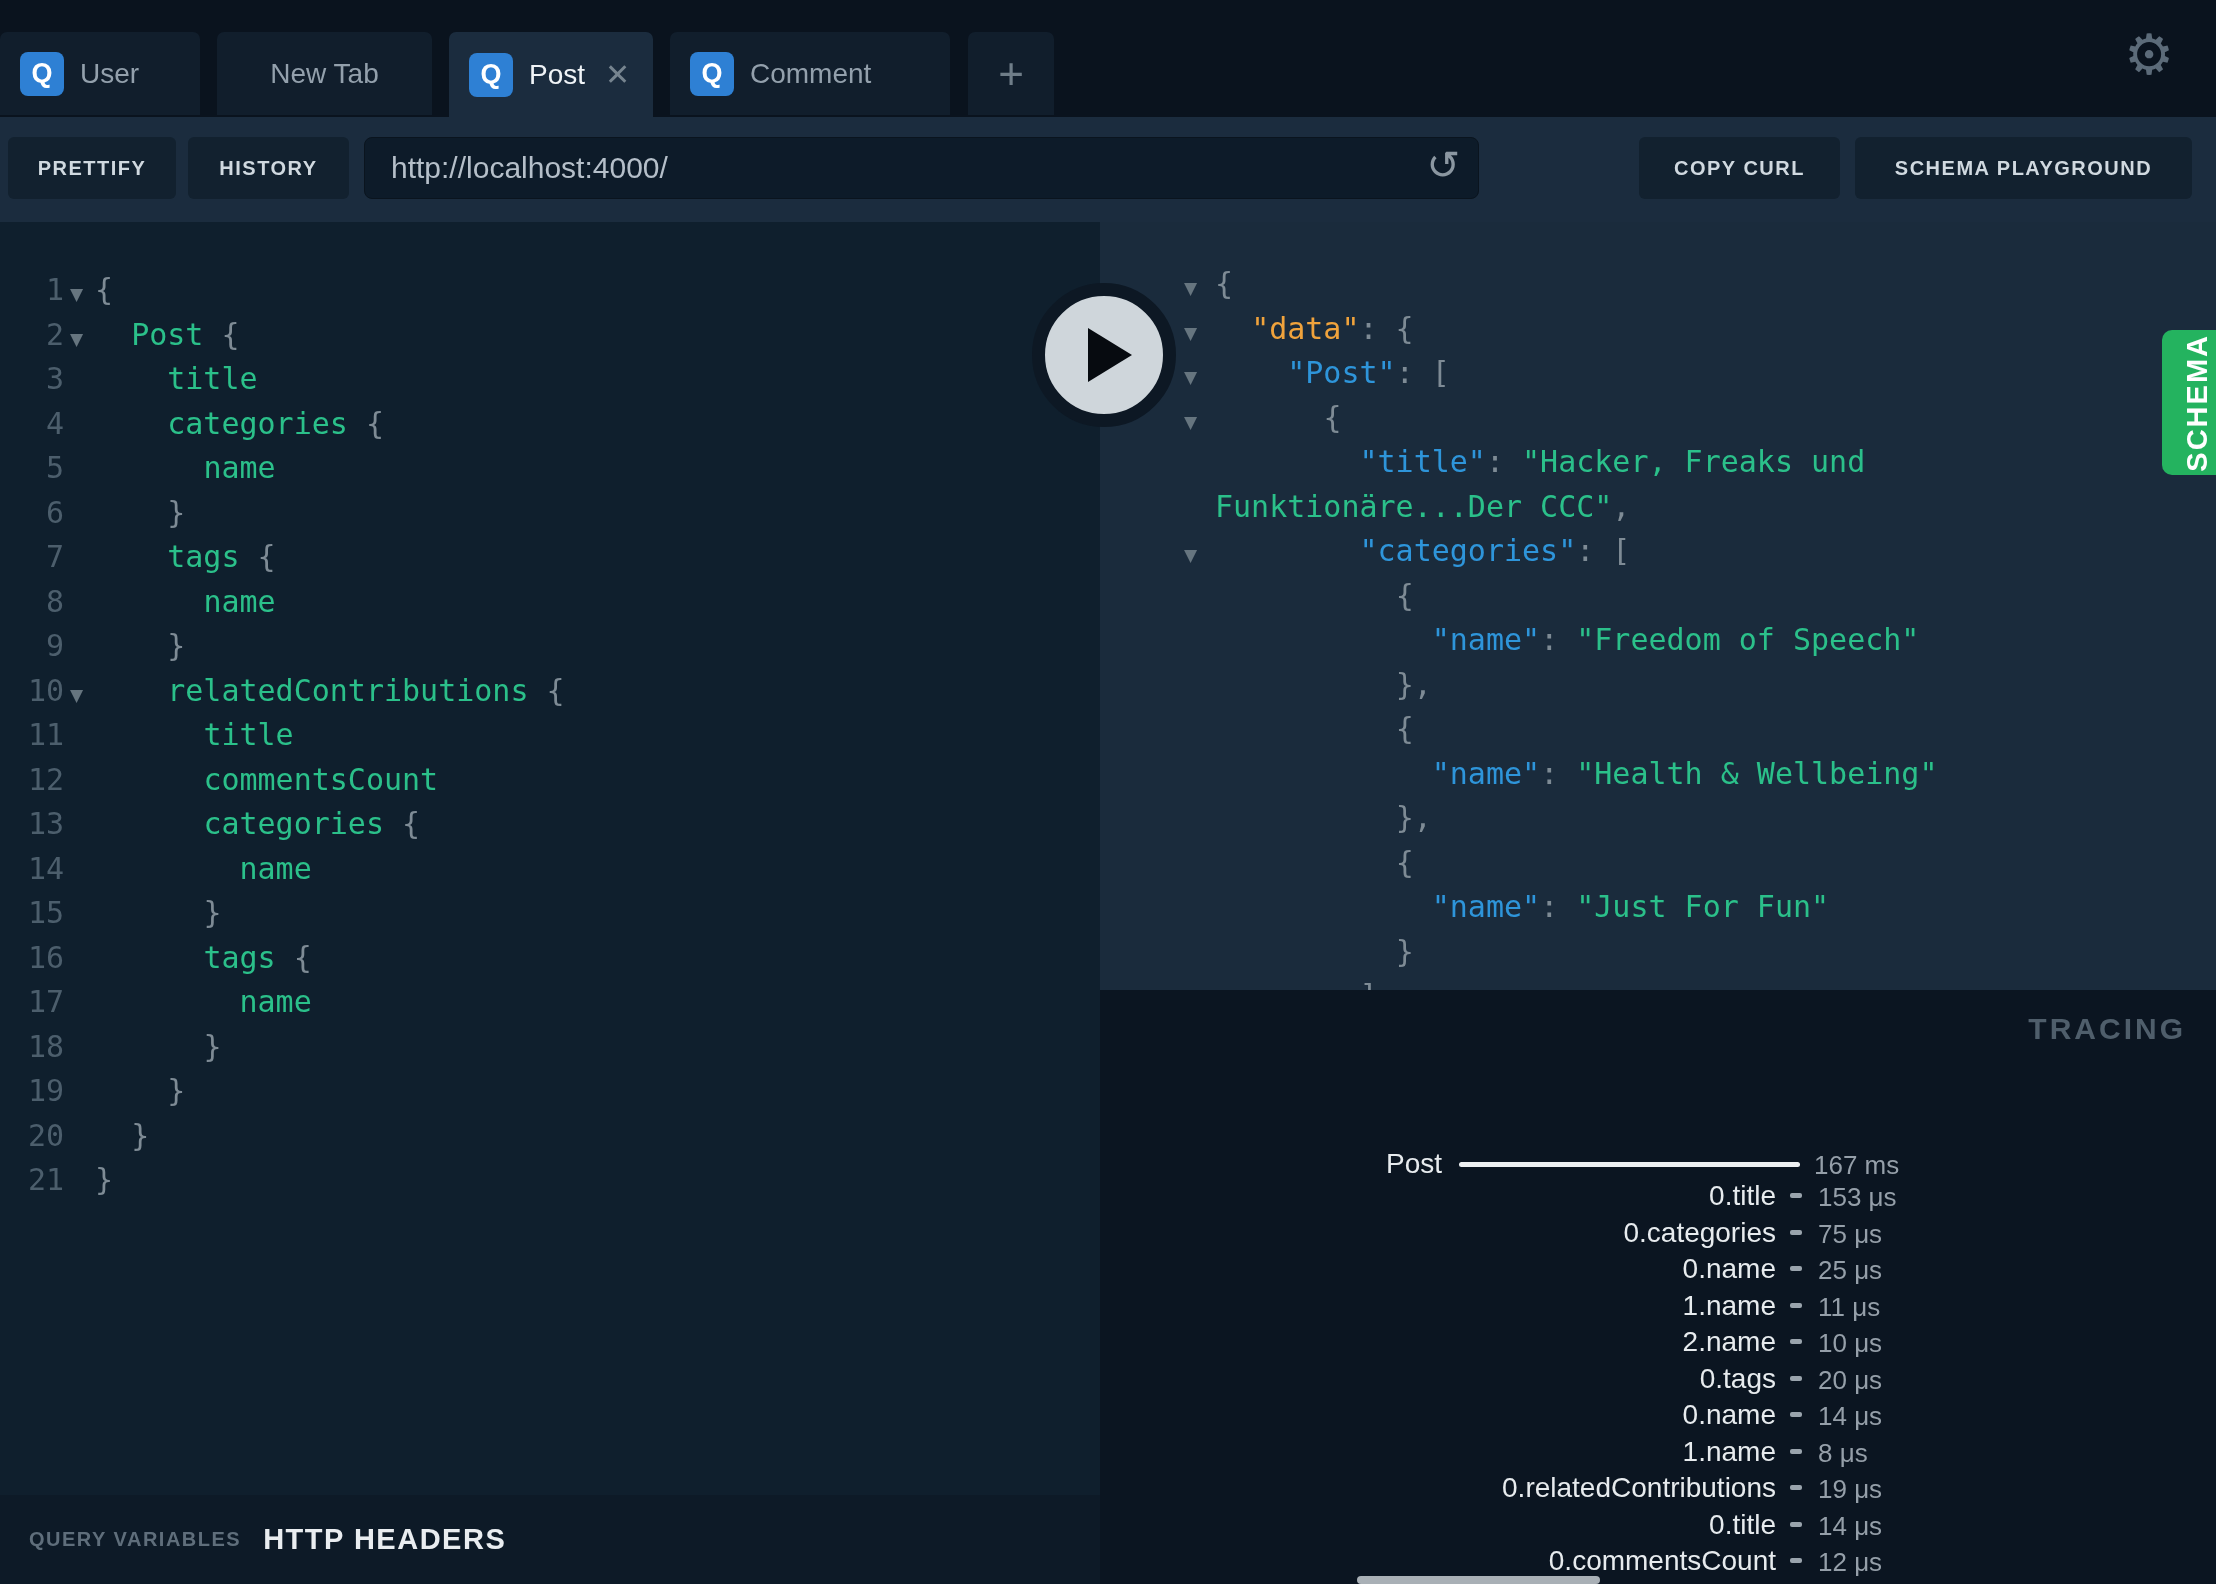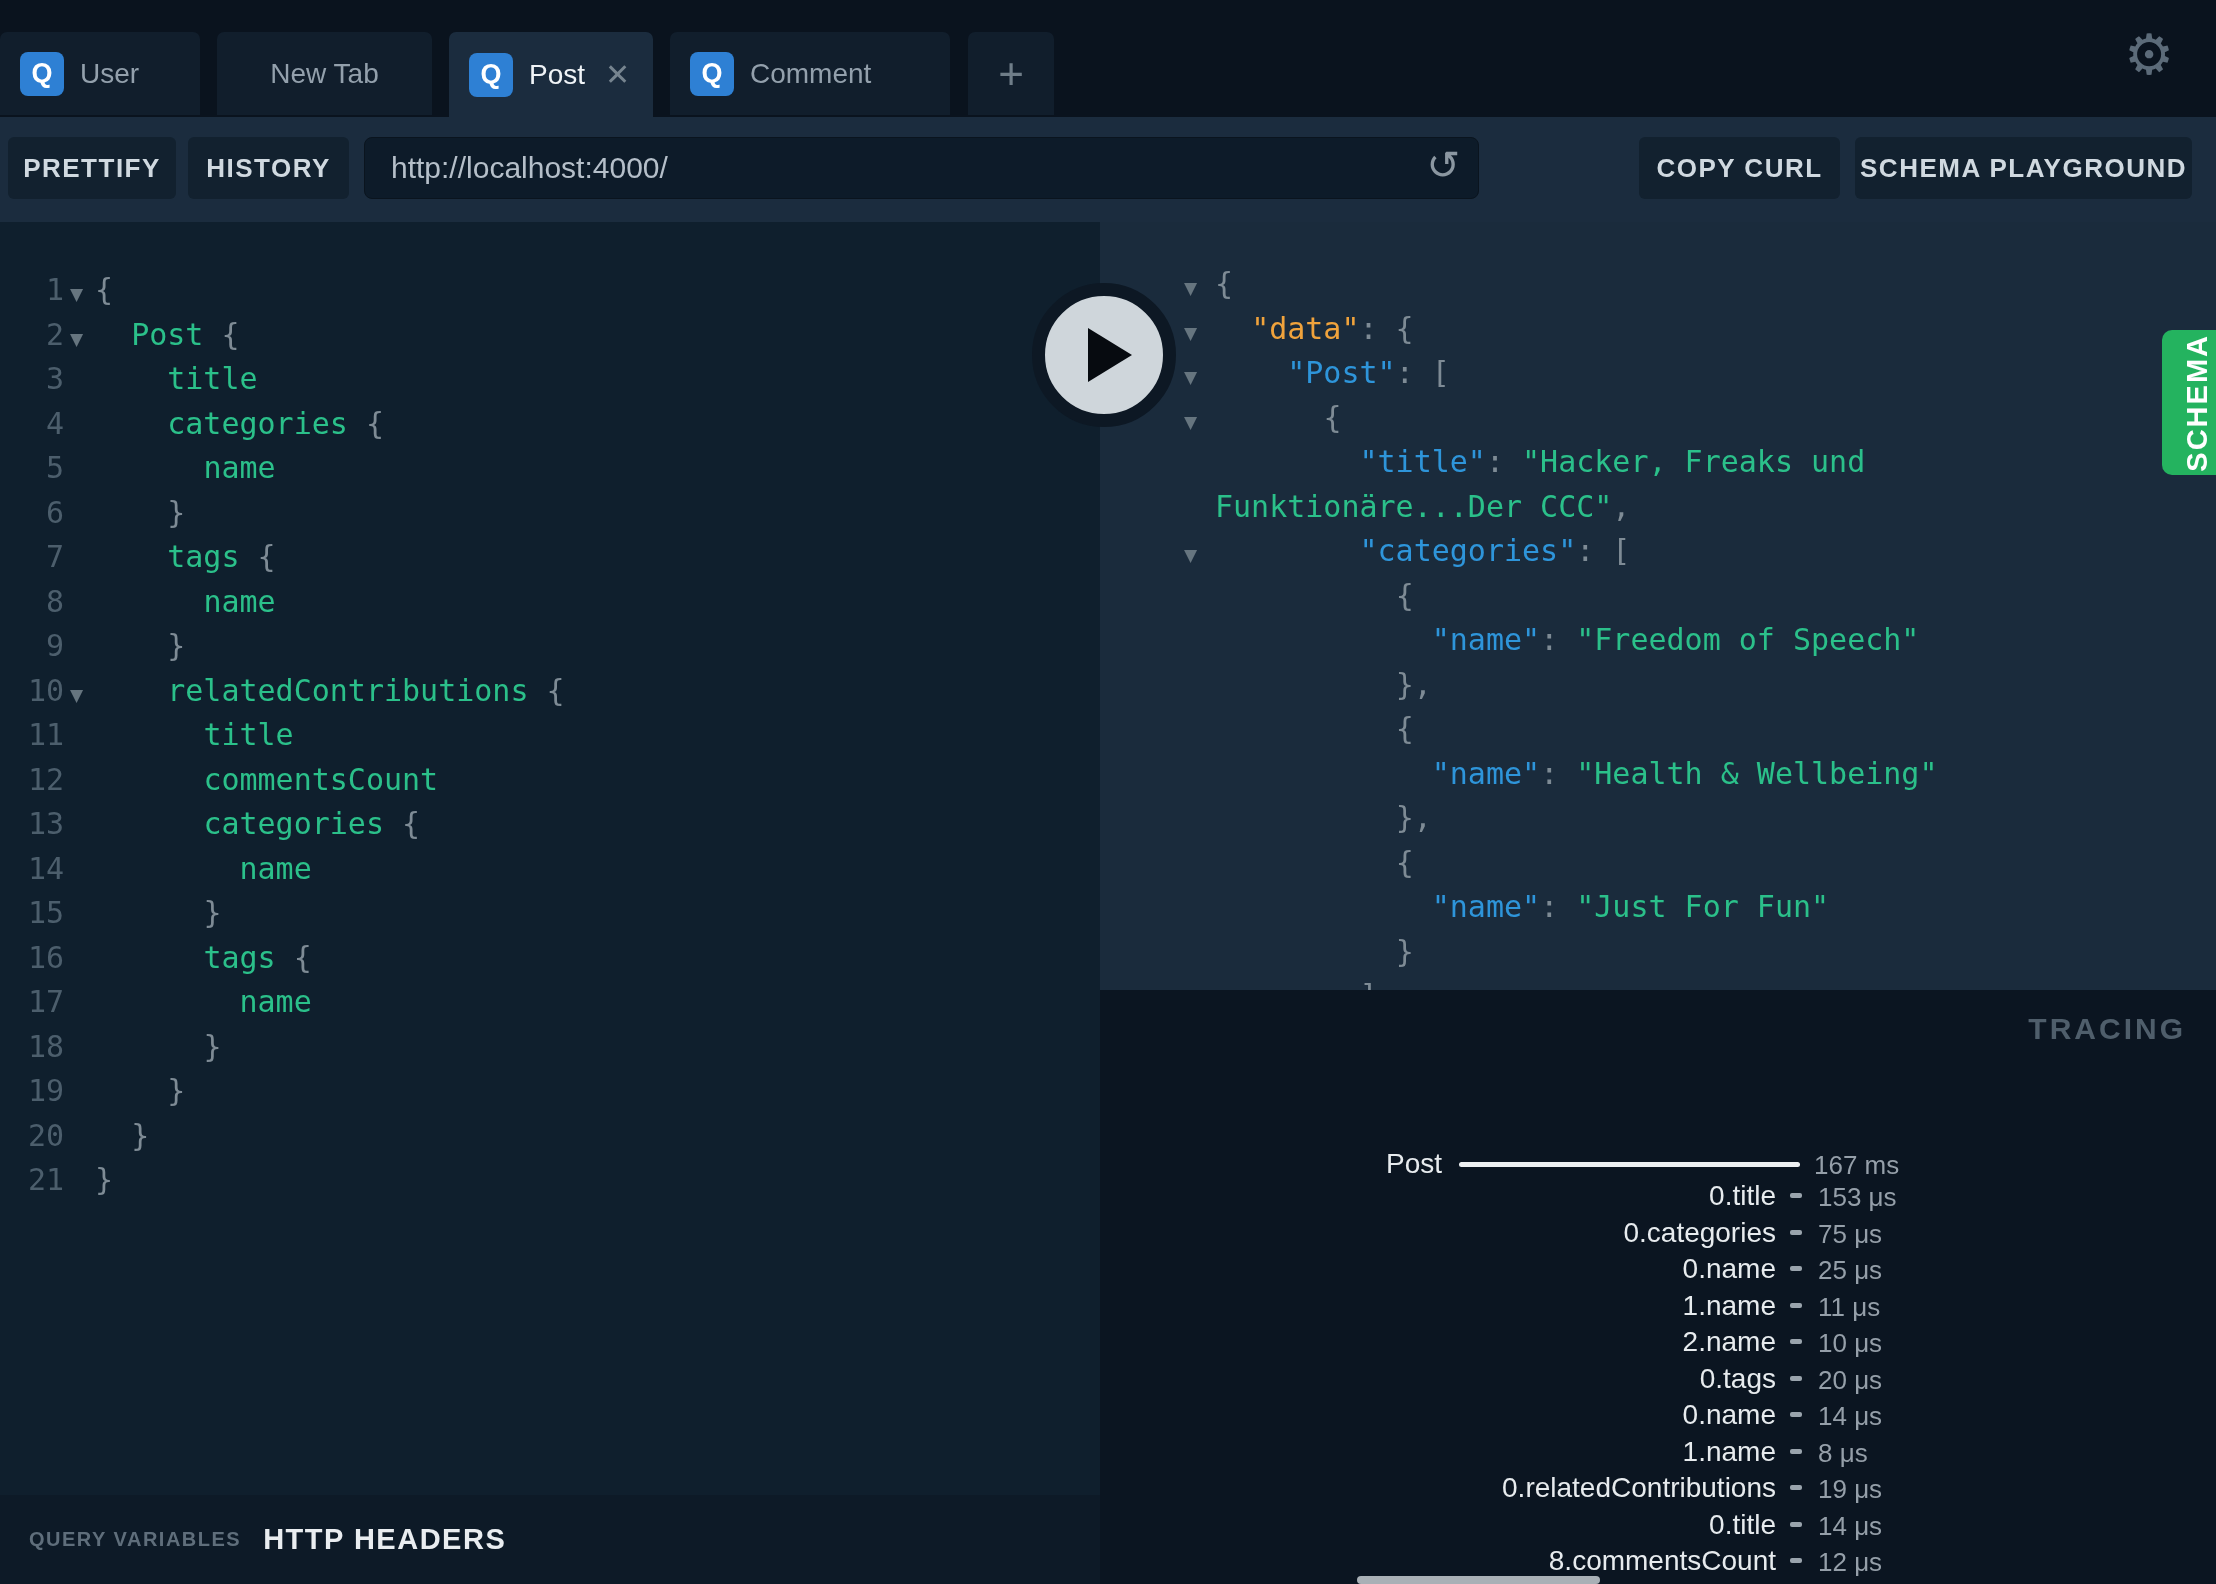--- a/index.html
+++ b/index.html
@@ -19,21 +19,21 @@
           display:flex;align-items:center;justify-content:center;
           font-size:27px;font-weight:bold;margin-left:20px;margin-right:16px;flex:none;}
   .tab .lbl{white-space:nowrap;}
   .tab .closex{margin-left:20px;color:#76848F;font-size:30px;line-height:30px;}
   .tab.plus{justify-content:center;color:#6F7D88;font-size:44px;font-weight:300;}
   #gear{position:absolute;left:2124px;top:22px;font-size:56px;color:#5C6B79;cursor:pointer;
         font-family:"DejaVu Sans", sans-serif;}
   
   #toolbar{position:absolute;left:0;top:117px;width:2216px;height:105px;background:#1B2C3E;}
   .tbtn{position:absolute;top:20px;height:62px;border-radius:6px;background:#12212F;color:#D0D9E0;
-        font-size:26px;font-weight:600;letter-spacing:1.5px;display:flex;align-items:center;justify-content:center;cursor:pointer;}
+        font-size:20px;font-weight:600;letter-spacing:1.5px;display:flex;align-items:center;justify-content:center;cursor:pointer;}
   #btn-prettify{left:8px;width:168px;}
   #btn-history{left:188px;width:161px;}
   #btn-copycurl{left:1639px;width:201px;}
   #btn-share{left:1855px;width:337px;}
   #urlbox{position:absolute;left:364px;top:20px;width:1115px;height:62px;background:#0D1B29;
           border:1px solid #0A141E;border-radius:8px;box-sizing:border-box;display:flex;align-items:center;}
   #urltext{margin-left:26px;font-size:30px;color:#B5BFC9;white-space:nowrap;}
   #refresh{position:absolute;right:18px;top:4px;font-size:40px;color:#8B97A1;cursor:pointer;
            font-family:"DejaVu Sans", sans-serif;}
   
@@ -222,21 +222,21 @@
       <span class="t-label">0.relatedContributions</span>
       <span class="t-dash"></span>
       <span class="t-value">19 μs</span>
     </div>
     <div class="t-row" style="top: 518.5px;">
       <span class="t-label">0.title</span>
       <span class="t-dash"></span>
       <span class="t-value">14 μs</span>
     </div>
     <div class="t-row" style="top: 555px;">
-      <span class="t-label">8.commentsCount</span>
+      <span class="t-label">0.commentsCount</span>
       <span class="t-dash"></span>
       <span class="t-value">12 μs</span>
     </div>
   </div>
 
 <div id="bottom-bar">
   <span id="qv-label">QUERY VARIABLES</span>
   <span id="hh-label">HTTP HEADERS</span>
 </div>
 

